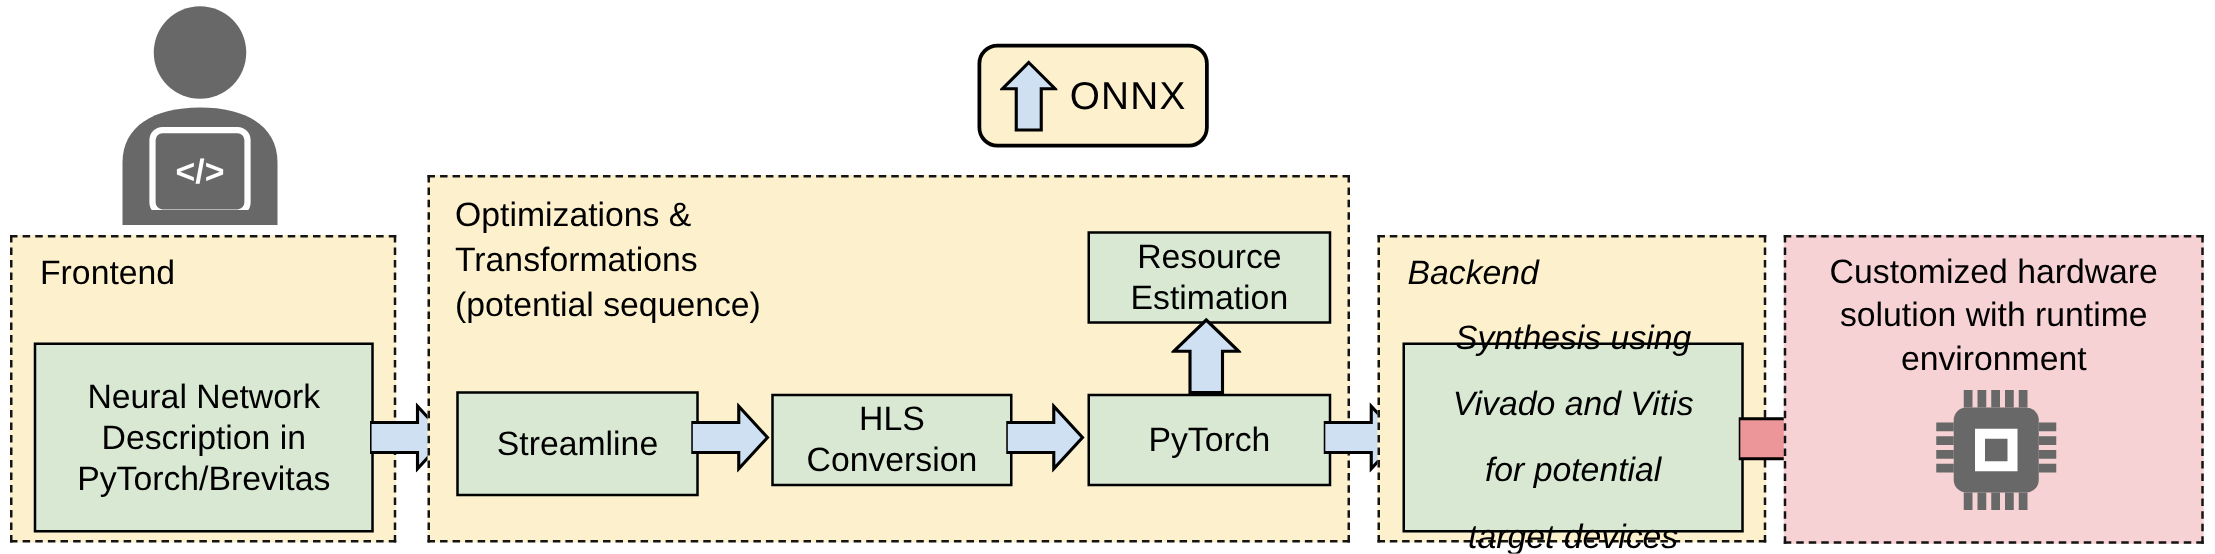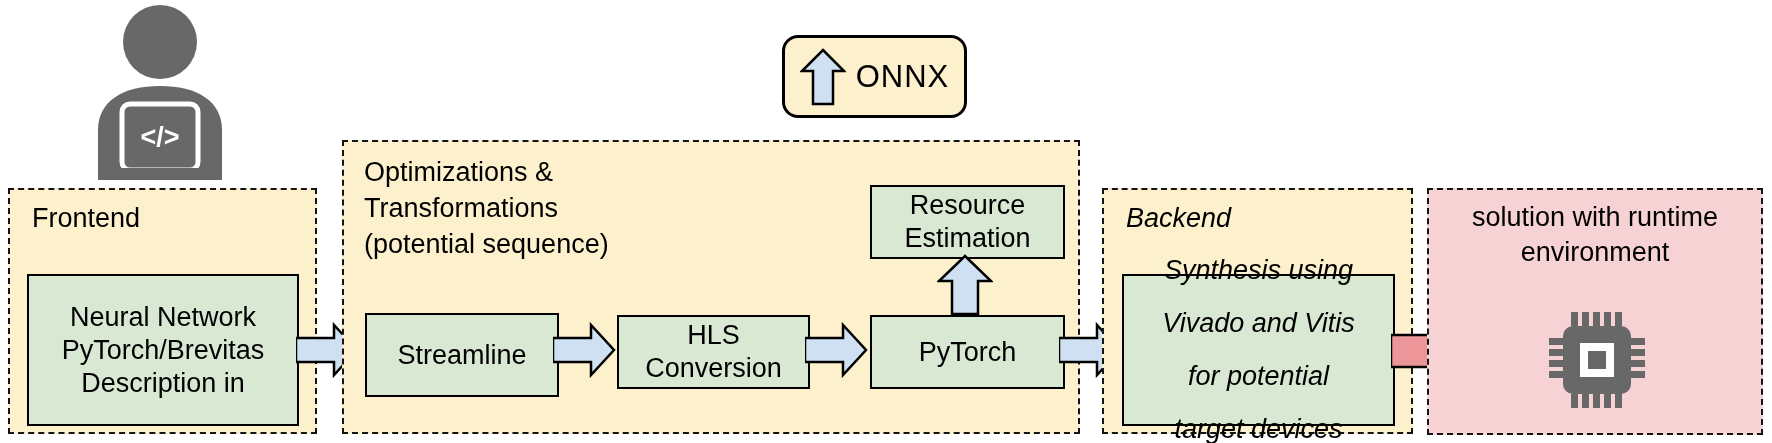--- a/index.html
+++ b/index.html
@@ -47,22 +47,22 @@
     <svg class="arrow" style="position:static" width="46" height="58" viewBox="0 0 46 58">
       <polygon class="blue" points="23,2 44,23 33,23 33,56 13,56 13,23 2,23"></polygon>
     </svg>
     <span class="onnx-label">ONNX</span>
   </div>
 
   <div class="panel yellow" style="left:8px;top:188px;width:309px;height:246px;">
     <div class="panel-title" style="left:22px;top:10px;">Frontend</div>
     <div class="gbox" style="left:17px;top:84px;width:272px;height:152px;">
       <div>Neural Network</div>
+      <div>Description in</div>
       <div>PyTorch/Brevitas</div>
-      <div>Description in</div>
     </div>
   </div>
 
   <svg class="arrow" style="left:296px;top:322px;" width="64" height="56" viewBox="0 0 64 56">
     <polygon class="blue" points="0,16 38,16 38,3 61,28 38,53 38,40 0,40"></polygon>
   </svg>
 
   <div class="panel yellow" style="left:342px;top:140px;width:738px;height:294px;">
     <div class="panel-title" style="left:20px;top:12px;">
       <div>Optimizations &amp;</div>
@@ -110,20 +110,21 @@
       <div>target devices</div>
     </div>
   </div>
 
   <svg class="arrow" style="left:1391px;top:319px;" width="116" height="64" viewBox="0 0 116 64">
     <polygon class="red" points="0,16 75,16 75,3 113,32 75,61 75,48 0,48"></polygon>
   </svg>
 
   <div class="panel pink" style="left:1427px;top:188px;width:336px;height:247px;">
     <div class="out-lines">
+      <div>Customized hardware</div>
       <div>solution with runtime</div>
       <div>environment</div>
     </div>
     <svg class="chip" width="104" height="104" viewBox="0 0 104 104">
       <g class="icon-gray">
         <rect x="26" y="4" width="7" height="14"></rect>
           <rect x="37" y="4" width="7" height="14"></rect>
         <rect x="48" y="4" width="7" height="14"></rect>
           <rect x="59" y="4" width="7" height="14"></rect>
         <rect x="70" y="4" width="7" height="14"></rect>

